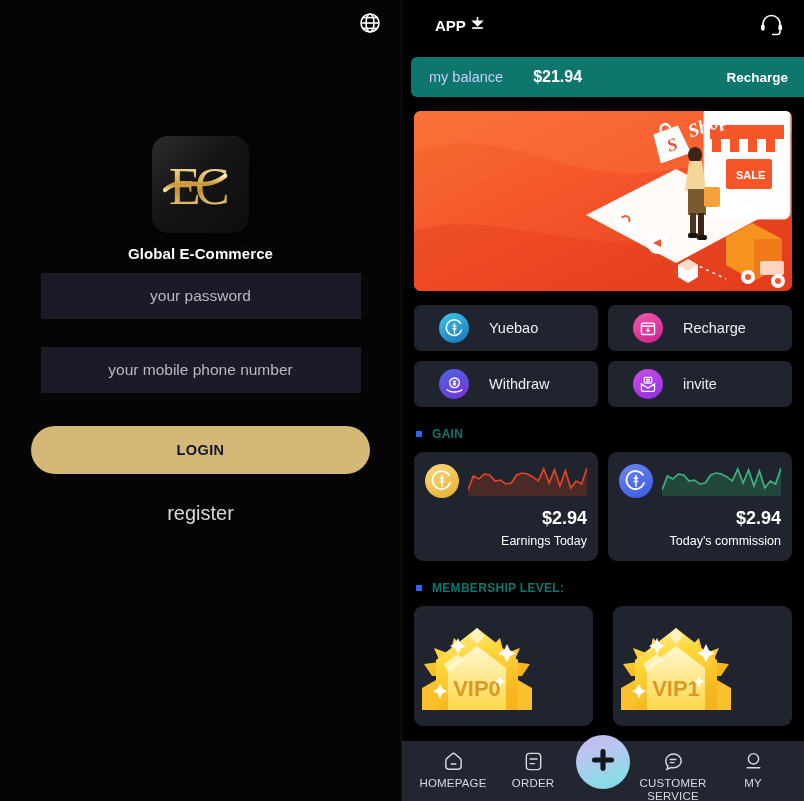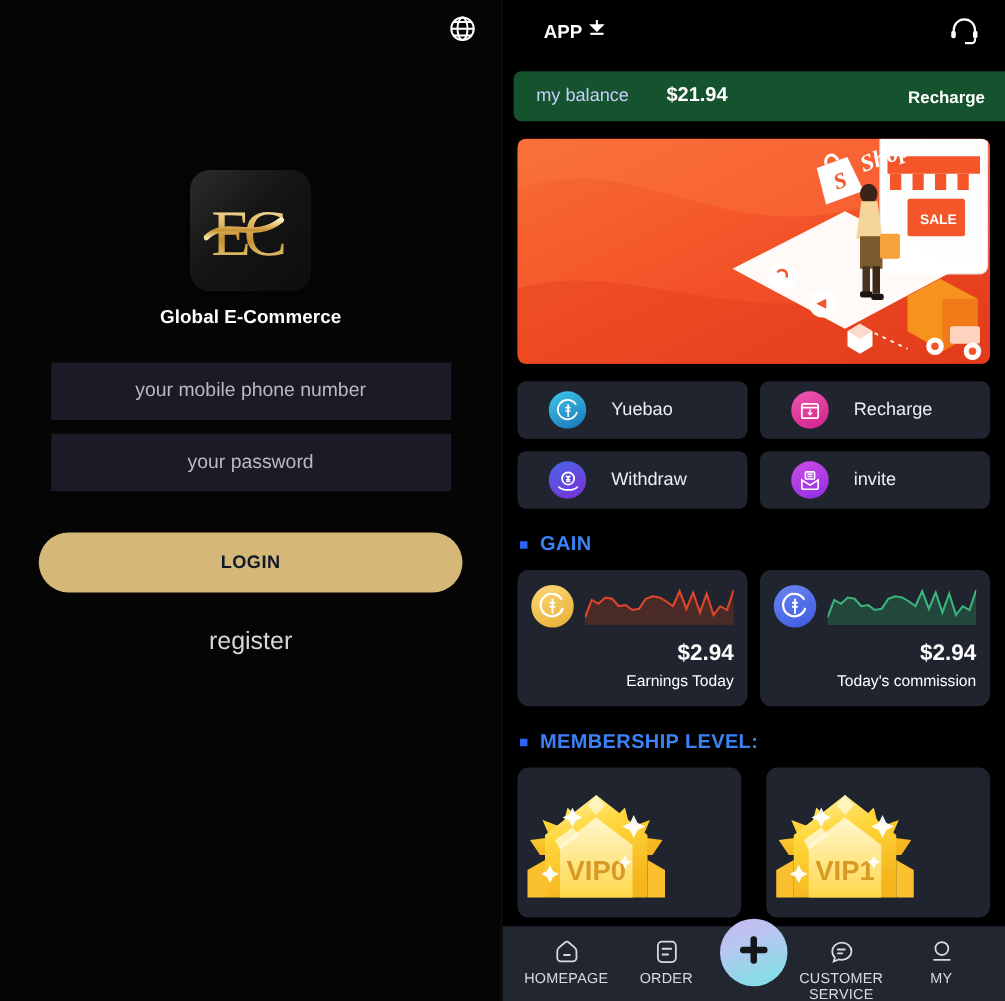--- a/index.html
+++ b/index.html
@@ -93,21 +93,21 @@
   .app-dl {
     display: flex; align-items: center; gap: 4px;
     color: #fff; font-size: 15px; font-weight: bold;
     cursor: pointer;
   }
   .support-icon { width: 28px; height: 28px; cursor: pointer; }
 
   .balance-bar {
     margin: 7px 0 0 0;
     height: 40px;
-    background: #14532d;
+    background: #0f766e;
     border-radius: 6px 0 0 6px;
     margin-left: 9px;
     display: flex; align-items: center;
     padding: 0 16px 0 18px;
     cursor: pointer;
   }
   .balance-label { color: #c6cefc; font-size: 14.5px; }
   .balance-value { color: #fff; font-size: 16px; font-weight: bold; margin-left: 30px; }
   .balance-recharge { margin-left: auto; color: #fff; font-size: 13.5px; font-weight: bold; cursor: pointer; }
 
@@ -141,21 +141,21 @@
   .ico-yuebao   { background: linear-gradient(155deg,#3ec7ea 0%,#1a74b8 100%); }
   .ico-recharge { background: linear-gradient(155deg,#f05ab0 0%,#cf1f8c 100%); }
   .ico-withdraw { background: linear-gradient(155deg,#4a66e8 0%,#7a2fd4 100%); }
   .ico-invite   { background: linear-gradient(155deg,#d04ce8 0%,#8c2fe0 100%); }
 
   .sec-head {
     display: flex; align-items: center;
     margin: 20px 0 0 14px;
   }
   .sec-bullet { width: 6px; height: 6px; background: #2f63f2; margin-right: 10px; }
-  .sec-title { color: #3b82f6; font-size: 16px; font-weight: bold; letter-spacing: .3px; }
+  .sec-title { color: #0f766e; font-size: 12px; font-weight: bold; letter-spacing: .3px; }
 
   .gain-row {
     margin: 11px 12px 0 12px;
     display: grid; grid-template-columns: 1fr 1fr; gap: 10px;
   }
   .gain-card {
     background: #20242e; border-radius: 9px;
     padding: 12px 11px 13px 11px;
     cursor: pointer;
     text-align: right;
@@ -239,23 +239,23 @@
         </defs>
         <text x="6" y="50" font-family="Liberation Serif, serif" font-size="52" fill="url(#gold)">E</text>
         <text x="32" y="50" font-family="Liberation Serif, serif" font-size="52" fill="url(#gold)">C</text>
         <path d="M2 36 C18 20 40 40 62 22" stroke="url(#gold)" stroke-width="4.5" fill="none" stroke-linecap="round"></path>
       </svg>
     </div>
 
     <div class="brand-name">Global E-Commerce</div>
 
 
+    <input id="password-field" class="field" type="password" placeholder="your password" style="">
+
     <input id="phone-field" class="field" type="text" placeholder="your mobile phone number" style="">
-
-    <input id="password-field" class="field" type="password" placeholder="your password" style="">
 
     <button class="login-btn">LOGIN</button>
 
     <div class="register-link">register</div>
   </div>
 
   <div class="app-panel">
 
     <div class="app-topbar">
       <div class="app-dl">

